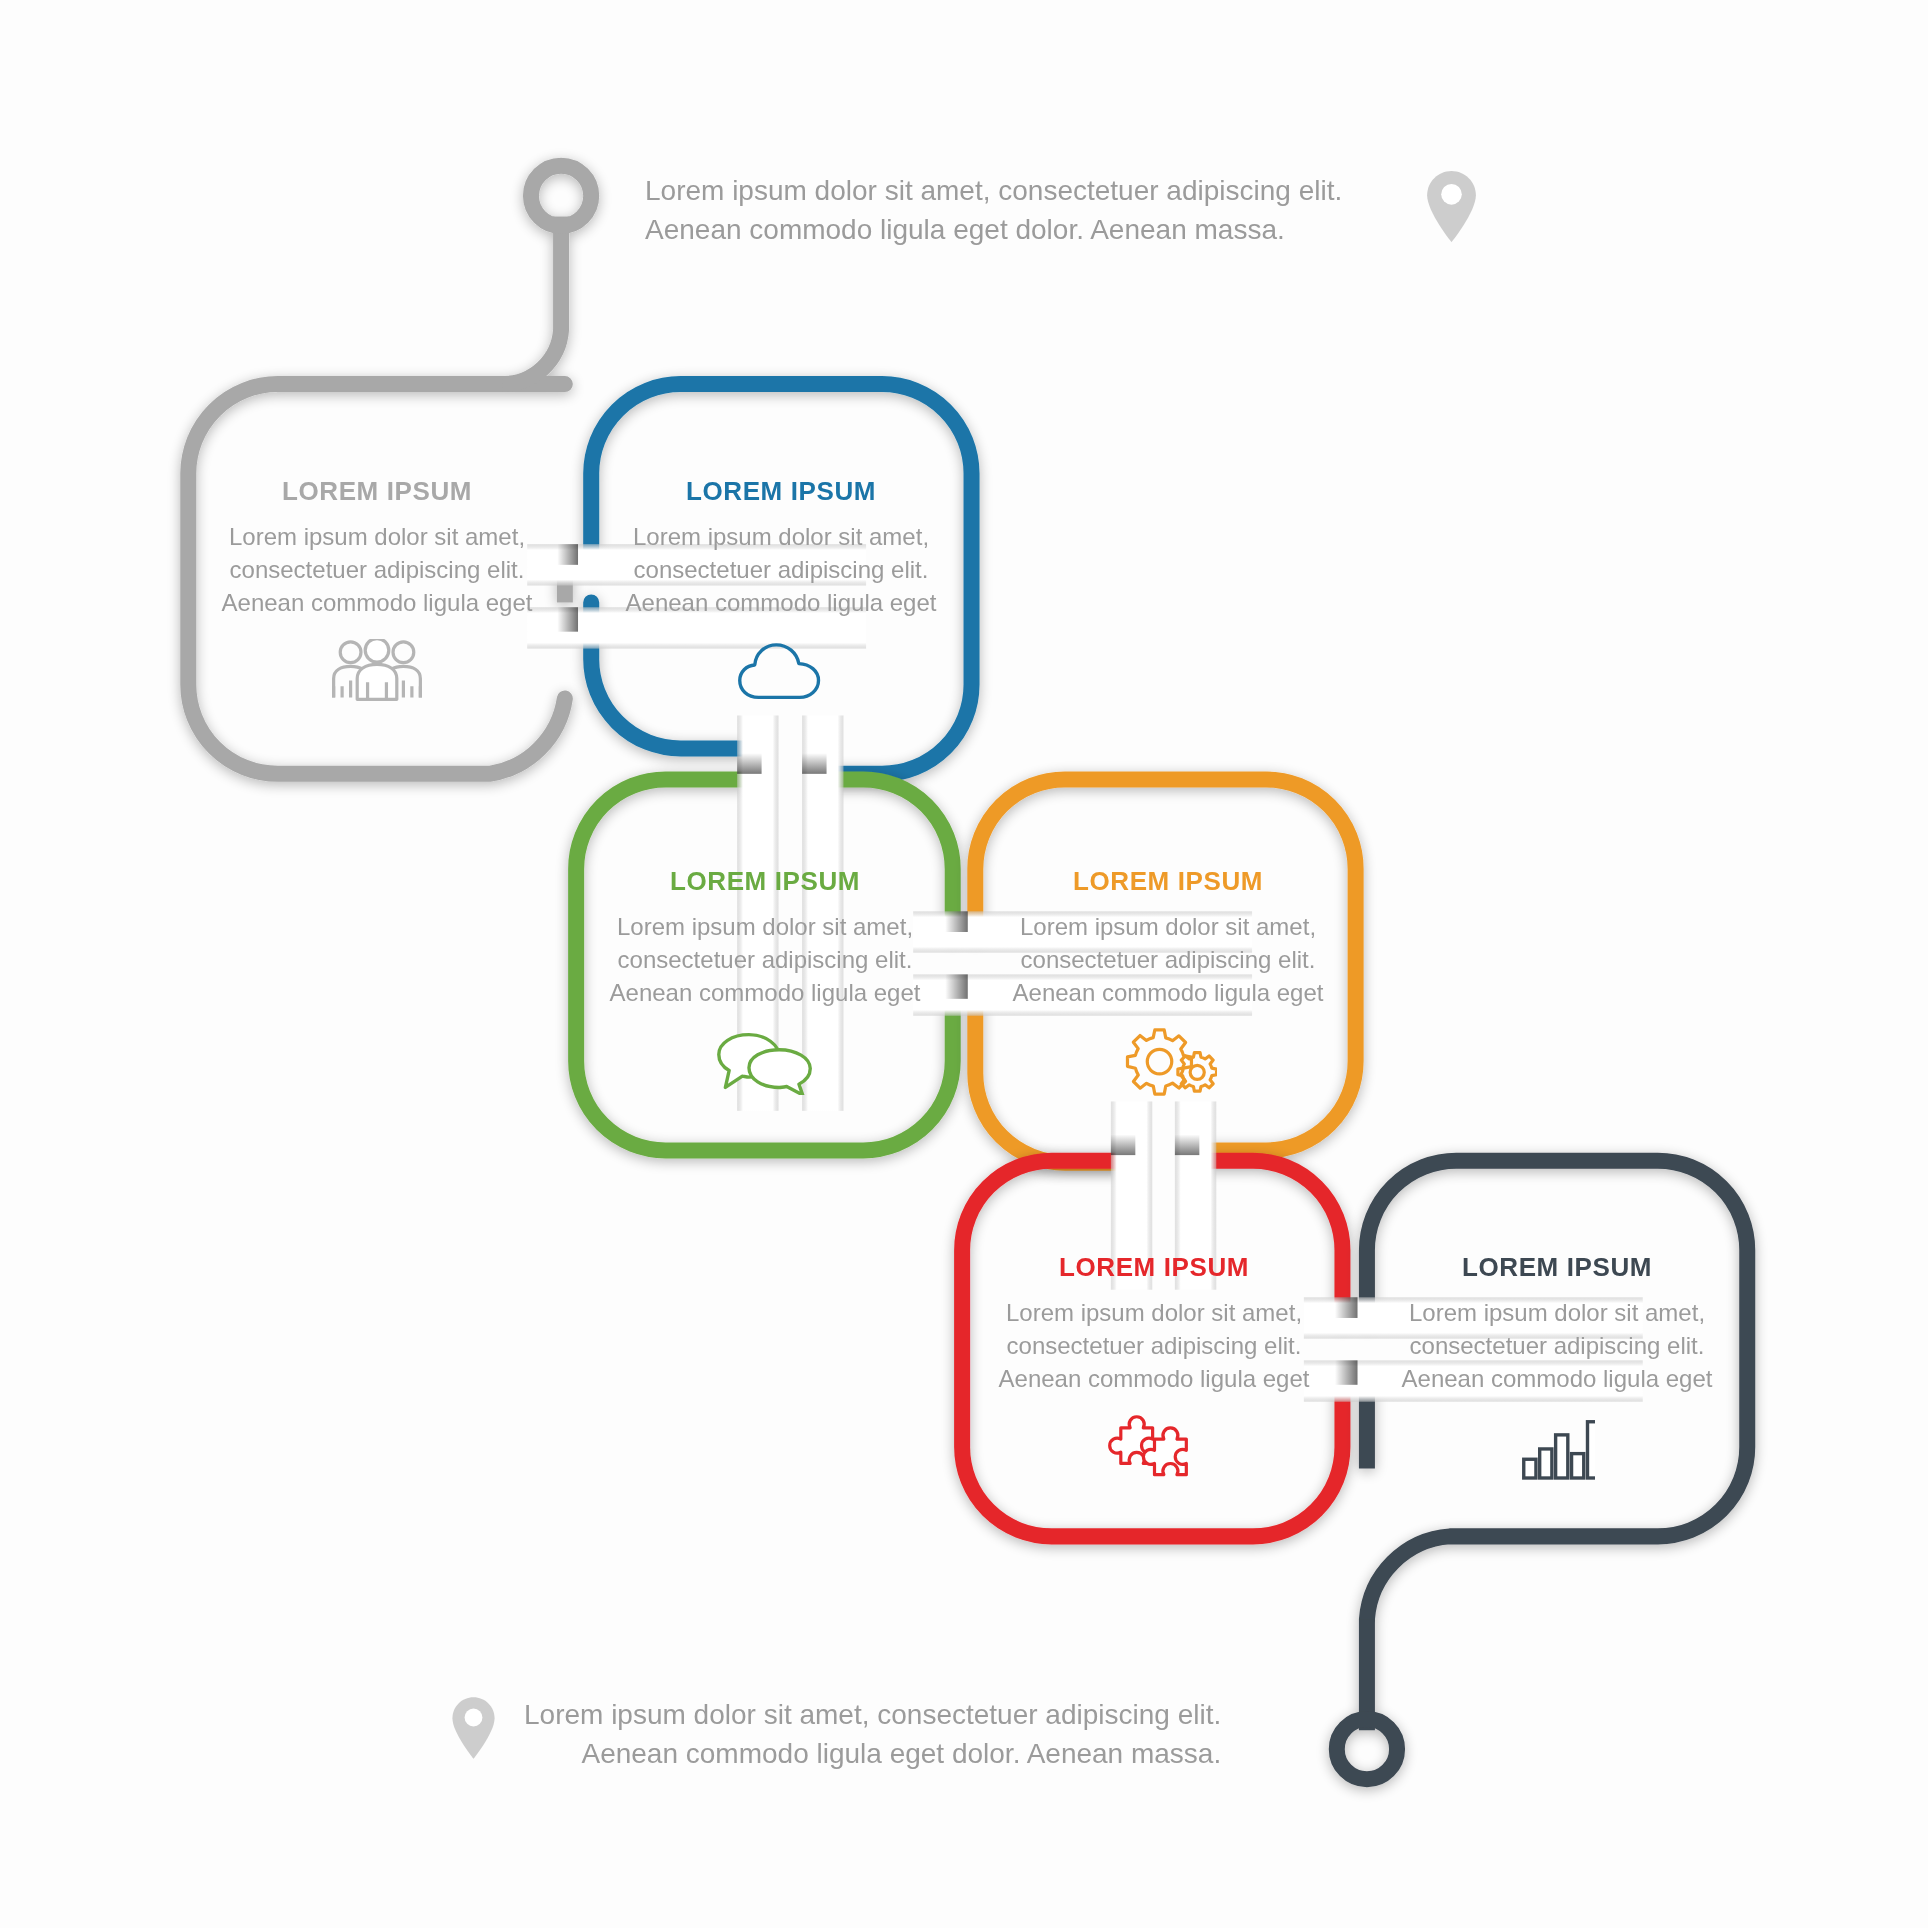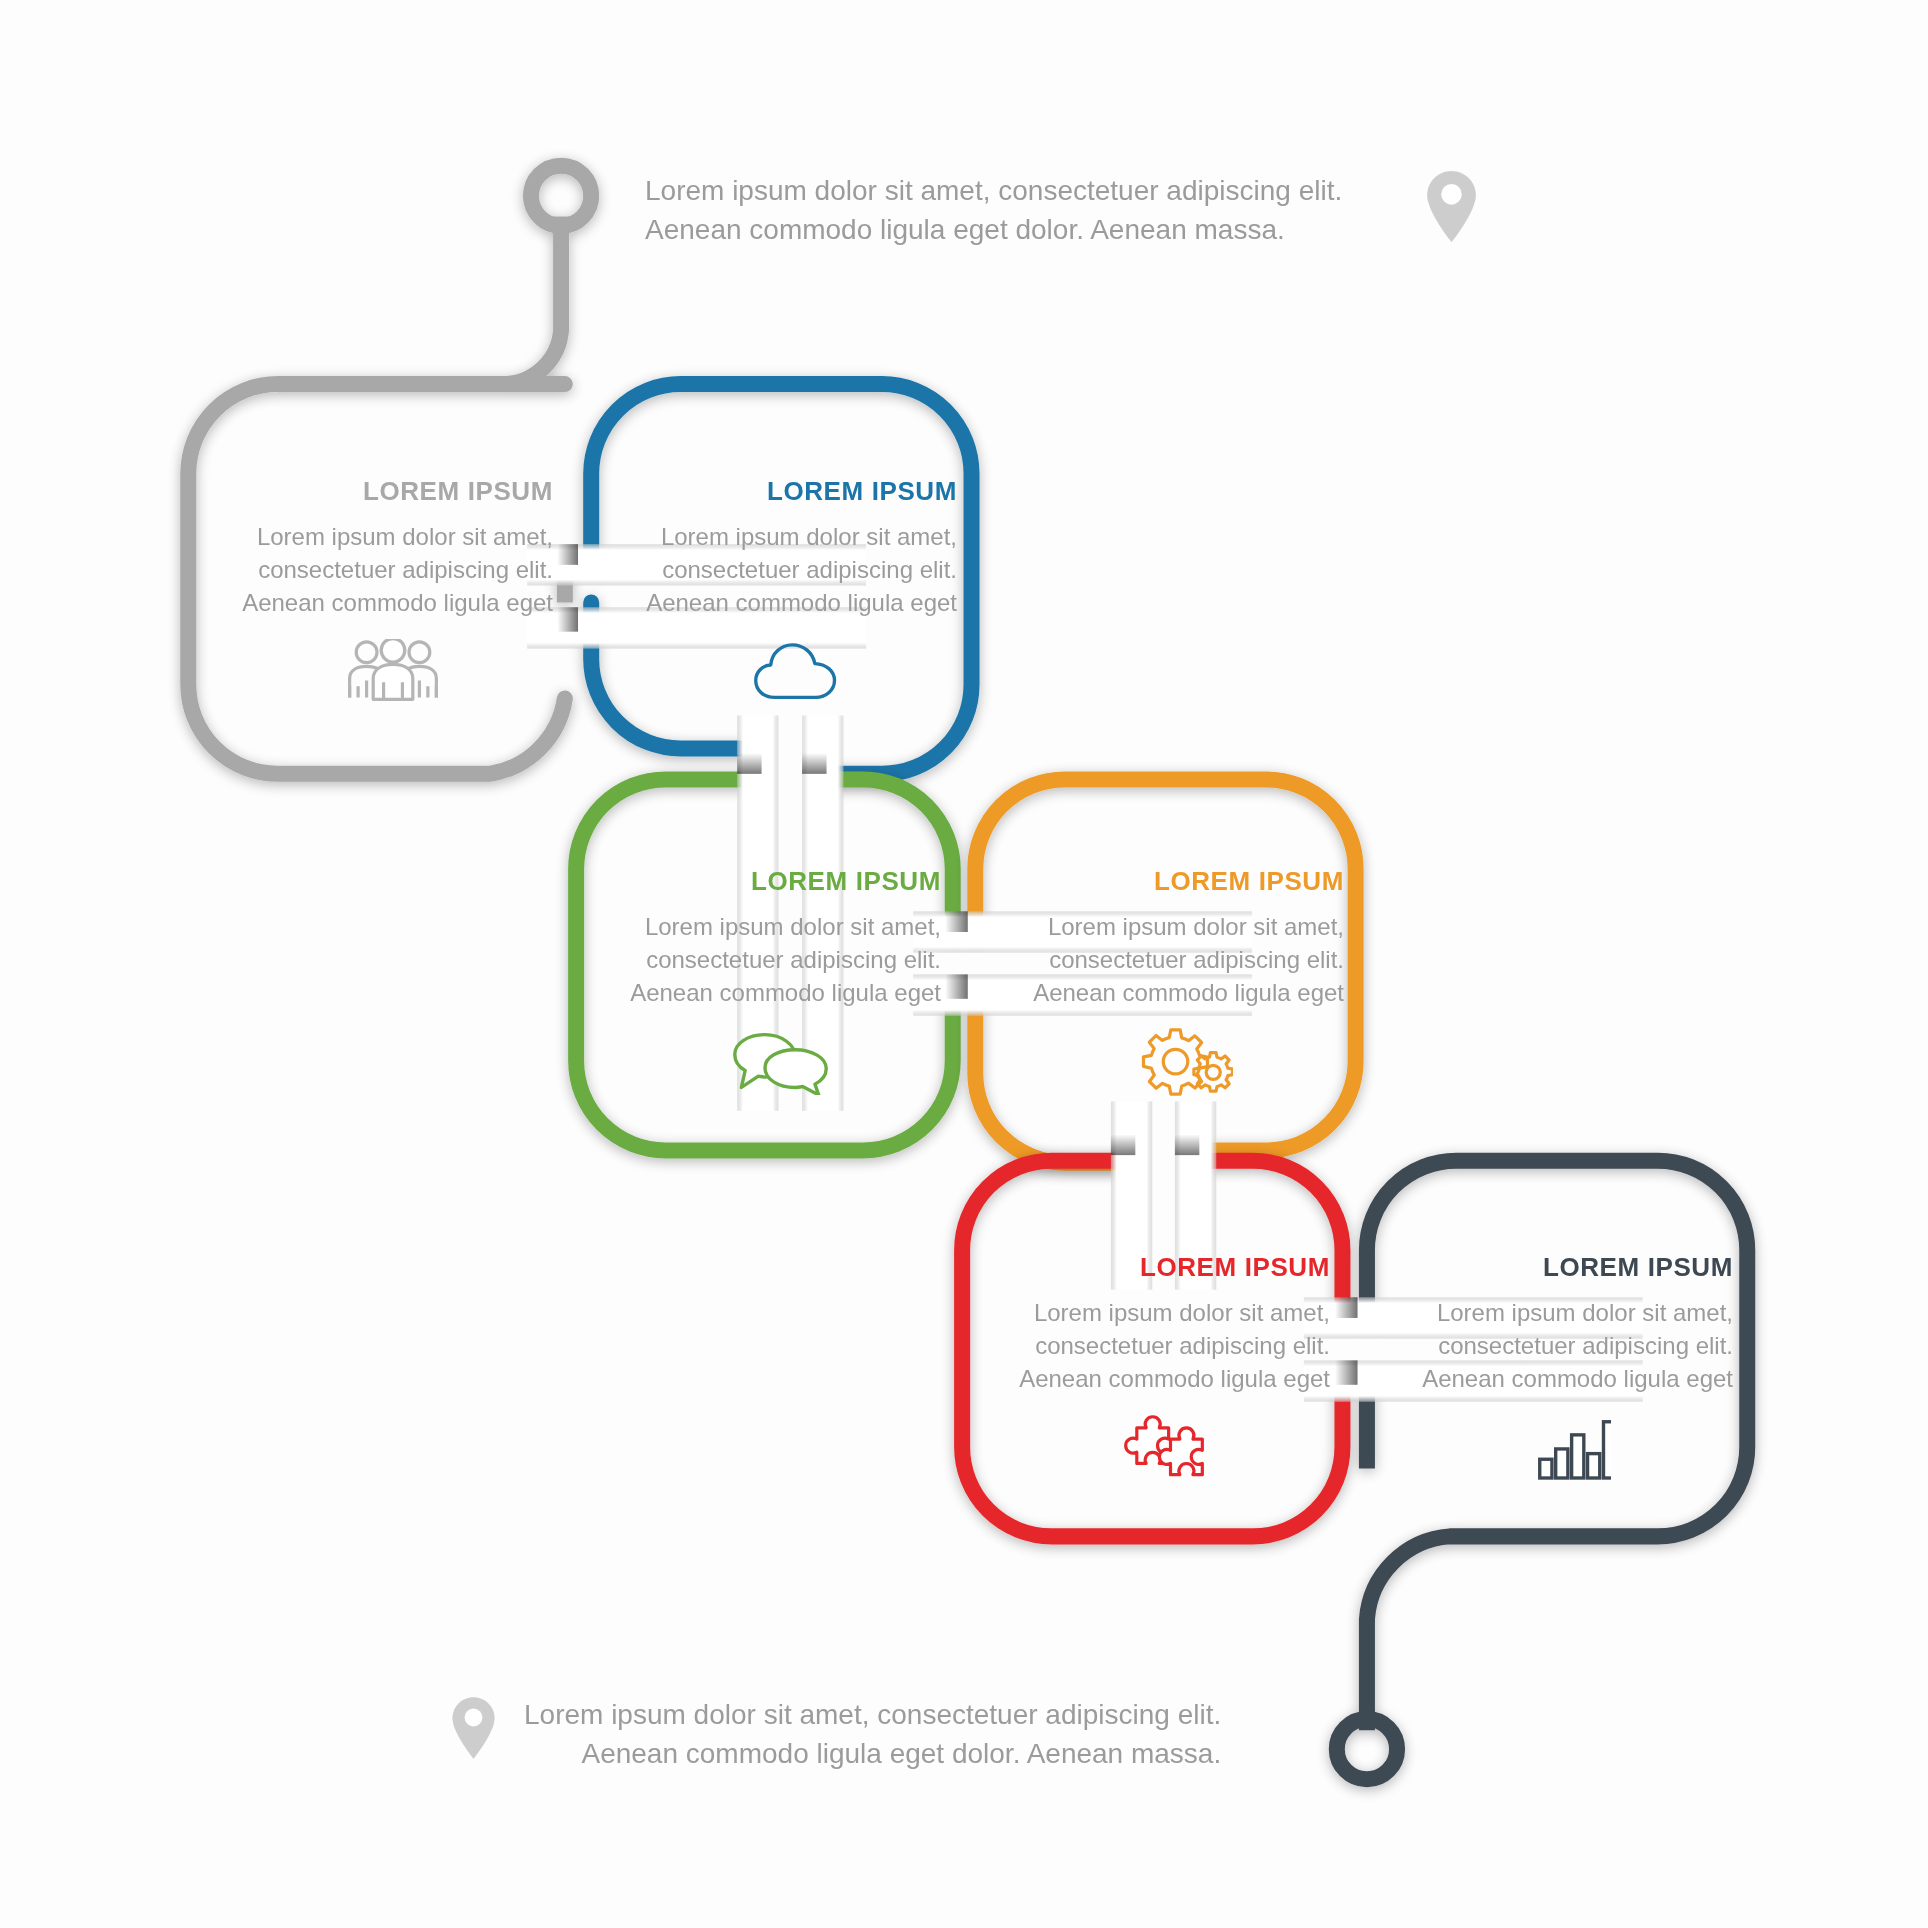--- a/index.html
+++ b/index.html
@@ -22,23 +22,22 @@
     background: #fdfdfd;
   }
   #graphics {
     position: absolute;
     left: 0; top: 0;
     width: 1928px;
     height: 1928px;
   }
   .card-text {
     position: absolute;
-    text-align: right;
+    text-align: center;
     box-sizing: border-box;
-    margin-left: 16px;
   }
   .card-title {
     font-size: 26px;
     font-weight: bold;
     letter-spacing: 0.6px;
     margin: 0 0 13px 0;
     white-space: nowrap;
   }
   .card-body {
     font-size: 24px;

